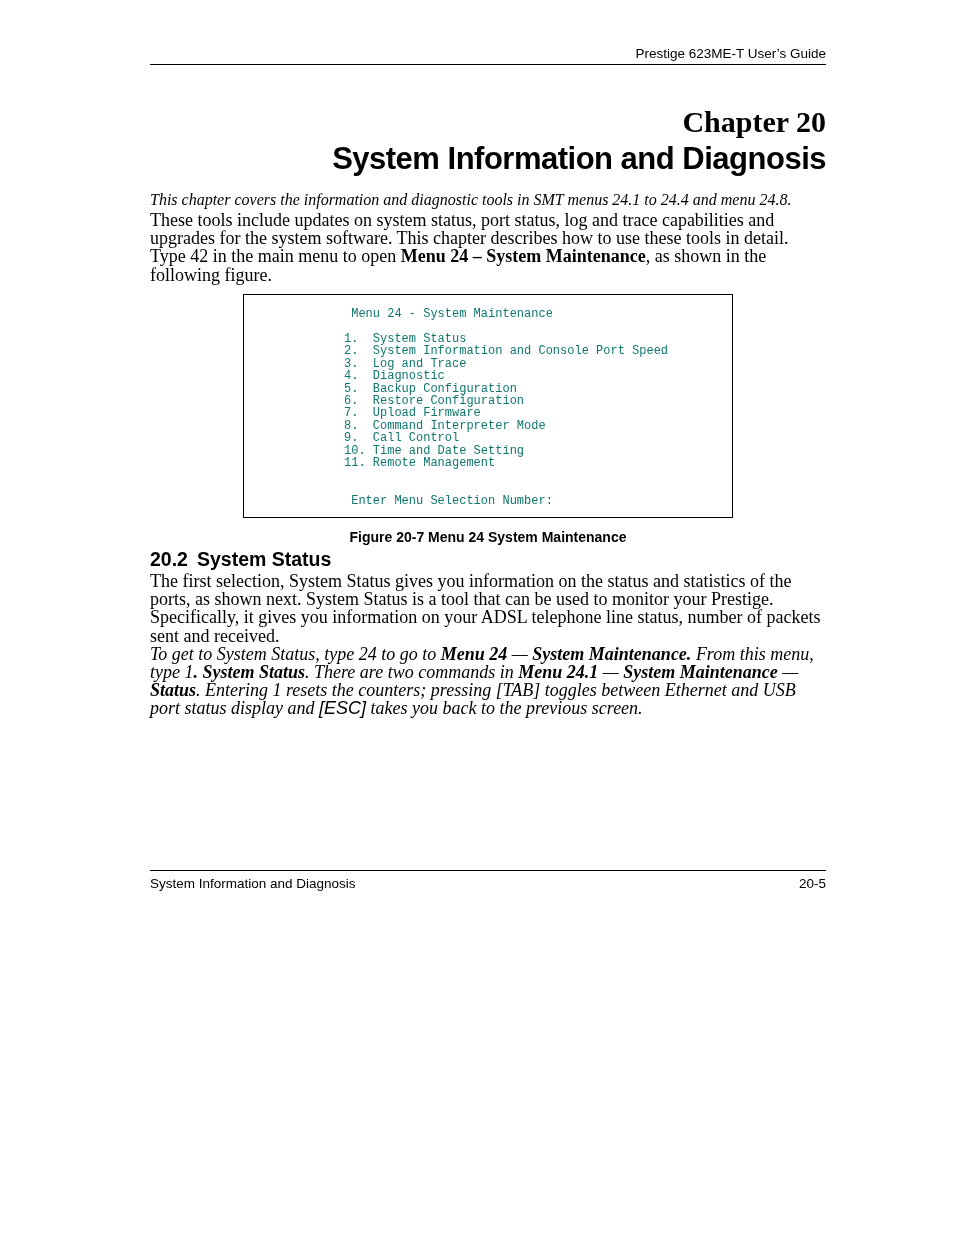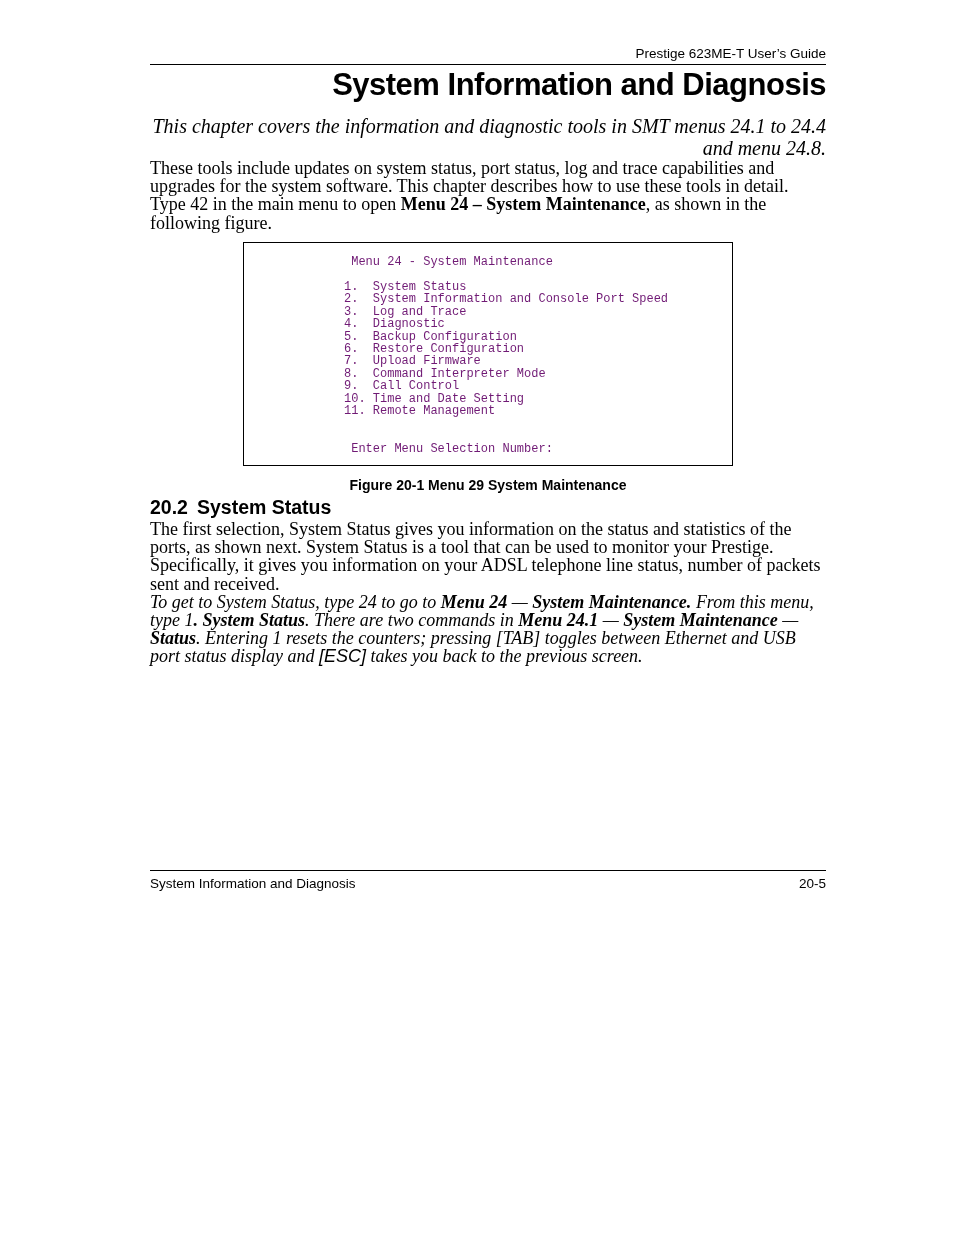--- a/index.html
+++ b/index.html
@@ -39,24 +39,24 @@
     margin: 2px 0 0 0;
     text-align: right;
     font-family: "Liberation Sans", sans-serif;
     font-weight: bold;
     font-size: 31px;
     line-height: 36px;
     letter-spacing: -0.5px;
   }
   .chapter-intro {
     margin-top: 12px;
-    text-align: right;
+    text-align: left;
     font-family: "Liberation Serif", serif;
     font-style: italic;
-    font-size: 20px;
+    font-size: 16px;
     line-height: 22px;
   }
   h2.section-heading {
     font-family: "Liberation Sans", sans-serif;
     font-weight: bold;
     font-size: 19.5px;
     line-height: 26px;
     margin: 0;
   }
   .h2-first { margin-top: 24px; }
@@ -82,21 +82,21 @@
     border: 1px solid #000000;
     box-sizing: border-box;
     background: #ffffff;
   }
   .screen-box pre {
     margin: 0;
     padding: 13px 0 10px 100px;
     font-family: "Liberation Mono", "DejaVu Sans Mono", monospace;
     font-size: 12px;
     line-height: 12.45px;
-    color: #701a75;
+    color: #0f766e;
     white-space: pre;
   }
   .figure-caption {
     margin-top: 10px;
     text-align: center;
     font-family: "Liberation Sans", sans-serif;
     font-weight: bold;
     font-size: 14px;
     line-height: 18px;
   }
@@ -119,20 +119,21 @@
 </head>
 <body>
 
 <div class="page">
 
   <div class="running-header">
     <span>Prestige 623ME-T User’s Guide</span>
   </div>
   <hr class="rule">
 
+  <div class="chapter-kicker">Chapter 20</div>
 
   <h1 class="chapter-title">System Information and Diagnosis</h1>
 
   <div class="chapter-intro">This chapter covers the information and diagnostic tools in SMT menus 24.1 to 24.4 and menu 24.8.</div>
 
 
   <p class="body-para p-s1-1"><span>These tools include updates on system status, port status, log and trace capabilities and upgrades for the system software. This chapter describes how to use these tools in detail.</span></p>
 
   <p class="body-para p-s1-2"><span>Type 42 in the main menu to open </span><span class="seg-b">Menu 24 – System Maintenance</span><span>, as shown in the following figure.</span></p>
 
@@ -148,21 +149,21 @@
 7.  Upload Firmware
 8.  Command Interpreter Mode
 9.  Call Control
 10. Time and Date Setting
 11. Remote Management
 
 
  Enter Menu Selection Number:</pre>
   </div>
 
-  <div class="figure-caption">Figure 20-1 Menu 29 System Maintenance</div>
+  <div class="figure-caption">Figure 20-7 Menu 24 System Maintenance</div>
 
   <h2 class="section-heading h2-second">
     <span class="section-number">20.2</span><span>System Status</span>
   </h2>
 
   <p class="body-para p-s2-1"><span>The first selection, System Status gives you information on the status and statistics of the ports, as shown next. System Status is a tool that can be used to monitor your Prestige. Specifically, it gives you information on your ADSL telephone line status, number of packets sent and received.</span></p>
 
   <p class="body-para p-s2-2"><span>To get to System Status, type 24 to go to </span><span class="seg-b">Menu 24</span><span> — </span><span class="seg-b">System Maintenance.</span><span> From this menu, type 1</span><span class="seg-b">. System Status</span><span>. There are two commands in </span><span class="seg-b">Menu 24.1</span><span> — </span><span class="seg-b">System Maintenance</span><span> — </span><span class="seg-b">Status</span><span>. Entering 1 resets the counters; pressing [TAB] toggles between Ethernet and USB port status display and </span><span class="seg-sans">[ESC]</span><span> takes you back to the previous screen.</span></p>
 
   <div class="page-footer">

